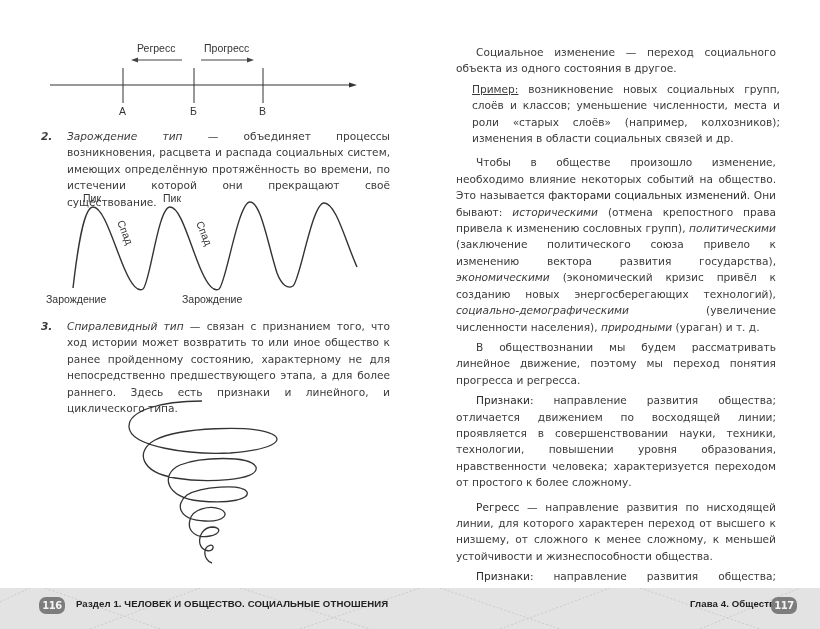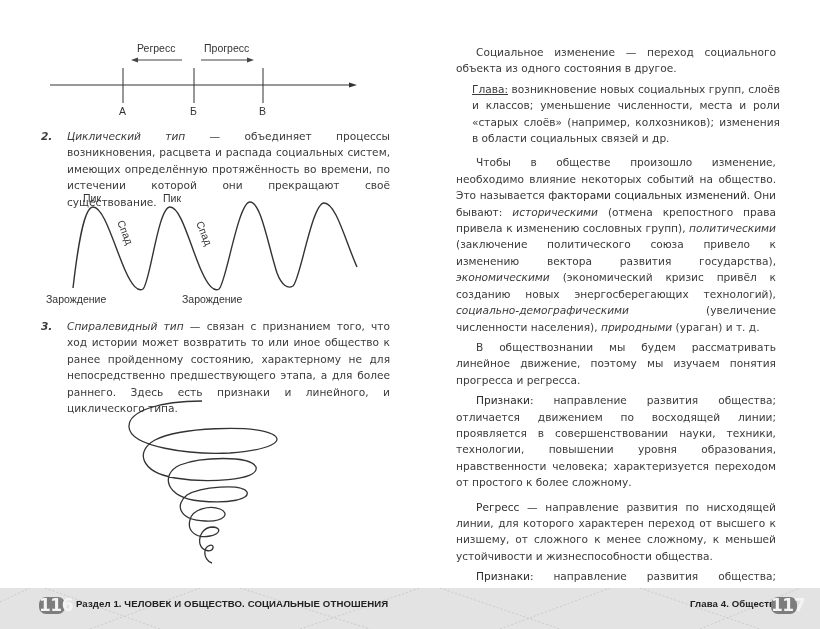--- a/index.html
+++ b/index.html
@@ -14,21 +14,21 @@
   .item .num { position:absolute; left:-3px; top:0; font-style:italic; font-weight:bold; }
   .item .body { margin-left:23px; text-align:justify; }
   .item i { font-style:italic; }
   .para { margin:4px; text-align:justify; }
   .indent { text-indent:20px; }
   u { text-decoration:underline; }
   b { font-weight:normal; color:#2a2a2a; }
   .footer { position:absolute; left:0; top:588px; width:820px; height:41px; background:#e3e3e3; overflow:hidden; }
   .footer svg { position:absolute; left:0; top:0; }
   .badge { position:absolute; top:9px; width:26px; height:17px; border-radius:7px; background:#7d7d7d;
-           color:#f4f4f4; font-weight:bold; font-size:17px; line-height:17px; text-align:center;
+           color:#f4f4f4; font-weight:bold; font-size:10px; line-height:17px; text-align:center;
            font-family:"DejaVu Sans", sans-serif; letter-spacing:-0.5px; }
   .foot-title { position:absolute; top:10px; font-size:9.6px; font-weight:bold; color:#222;
                 font-family:"Liberation Sans", sans-serif; letter-spacing:0.1px; }
 </style>
 </head>
 <body>
 
 <div class="page left">
 
   <svg width="410" height="100" style="position:absolute;left:0;top:30px;">
@@ -43,21 +43,21 @@
     <line x1="123" y1="38" x2="123" y2="73" stroke="#333" stroke-width="1"></line>
     <line x1="194" y1="38" x2="194" y2="73" stroke="#333" stroke-width="1"></line>
     <line x1="263" y1="38" x2="263" y2="73" stroke="#333" stroke-width="1"></line>
     <text class="diagram-label" x="119" y="85">А</text>
     <text class="diagram-label" x="190" y="85">Б</text>
     <text class="diagram-label" x="259" y="85">В</text>
   </svg>
 
   <div class="item txt" style="top:128px;">
     <span class="num">2.</span>
-    <div class="body"><i>Циклический тип</i><span> — объединяет процессы возникновения, расцвета и распада социальных систем, имеющих определённую протяжённость во времени, по истечении которой они прекращают своё существование.</span></div>
+    <div class="body"><i>Зарождение тип</i><span> — объединяет процессы возникновения, расцвета и распада социальных систем, имеющих определённую протяжённость во времени, по истечении которой они прекращают своё существование.</span></div>
   </div>
 
   <svg width="410" height="130" style="position:absolute;left:0;top:185px;">
     <path fill="none" stroke="#333" stroke-width="1.4" d="M73,103 C78,60 84,22 93,22 C104,22 114,60 125,85 C132,101 138,107 143,104 C150,99 158,22 170,22 C181,22 190,60 201,85 C208,101 214,107 219,104 C226,99 238,17 250,17 C261,17 268,60 277,88 C282,101 288,104 293,101 C300,96 312,18 324,18 C336,18 345,55 357,82"></path>
     <text class="diagram-label" x="83" y="17">Пик</text>
     <text class="diagram-label" x="163" y="17">Пик</text>
     <text class="diagram-label" x="0" y="0" transform="translate(117,37) rotate(68)">Спад</text>
     <text class="diagram-label" x="0" y="0" transform="translate(196,38) rotate(68)">Спад</text>
     <text class="diagram-label" x="46" y="118">Зарождение</text>
     <text class="diagram-label" x="182" y="118">Зарождение</text>
@@ -76,23 +76,23 @@
          C210,110 192,114 190,125 C187,135 195,144 210,141 C220,139 222,133 213,132
          C204,132 198,140 200,149 C202,156 212,158 213,153 C214,148 206,150 205,156
          C204,162 208,167 212,168"></path>
   </svg>
 </div>
 
 <div class="page right"></div>
 
 <div class="txt block" style="position:absolute;left:452px;top:40px;width:328px;">
   <p class="para indent">Социальное изменение — переход социального объекта из одного состояния в другое.</p>
-  <p class="para" style="margin:4px 0 0 20px;"><u>Глава:</u><span> возникновение новых социальных групп, слоёв и классов; уменьшение численности, места и роли «старых слоёв» (например, колхозников); изменения в области социальных связей и др.</span></p>
+  <p class="para" style="margin:4px 0 0 20px;"><u>Пример:</u><span> возникновение новых социальных групп, слоёв и классов; уменьшение численности, места и роли «старых слоёв» (например, колхозников); изменения в области социальных связей и др.</span></p>
   <p class="para indent" style="margin-top:8px;"><span>Чтобы в обществе произошло изменение, необходимо влияние некоторых событий на общество. Это называется </span><b>факторами социальных изменений</b><span>. Они бывают: </span><i>историческими</i><span> (отмена крепостного права привела к изменению сословных групп), </span><i>политическими</i><span> (заключение политического союза привело к изменению вектора развития государства), </span><i>экономическими</i><span> (экономический кризис привёл к созданию новых энергосберегающих технологий), </span><i>социально-демографическими</i><span> (увеличение численности населения), </span><i>природными</i><span> (ураган) и т. д.</span></p>
-  <p class="para indent">В обществознании мы будем рассматривать линейное движение, поэтому мы изучаем понятия прогресса и регресса.</p>
+  <p class="para indent">В обществознании мы будем рассматривать линейное движение, поэтому мы переход понятия прогресса и регресса.</p>
   <p class="para indent"><b>Признаки:</b><span> направление развития общества; отличается движением по восходящей линии; проявляется в совершенствовании науки, техники, технологии, повышении уровня образования, нравственности человека; характеризуется переходом от простого к более сложному.</span></p>
   <p class="para indent" style="margin-top:8px;"><b>Регресс</b><span> — направление развития по нисходящей линии, для которого характерен переход от высшего к низшему, от сложного к менее сложному, к меньшей устойчивости и жизнеспособности общества.</span></p>
   <p class="para indent"><b>Признаки:</b><span> направление развития общества; отличается движением от сложного к простому; переход к меньшей устойчивости и жизнеспособности общества.</span></p>
 </div>
 
 <div class="footer">
   <svg width="820" height="41">
     <g stroke="#c4c4c4" stroke-width="0.8" stroke-dasharray="2,2" fill="none">
       <line x1="0" y1="14" x2="30" y2="0"></line>
       <line x1="45" y1="0" x2="160" y2="41"></line>

